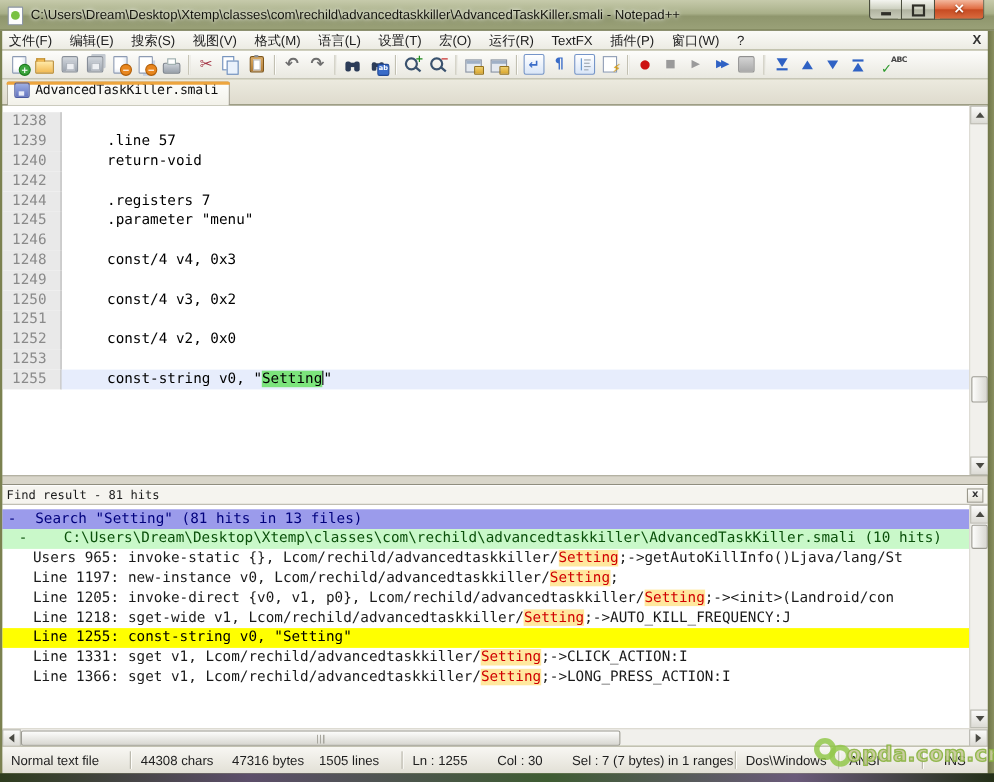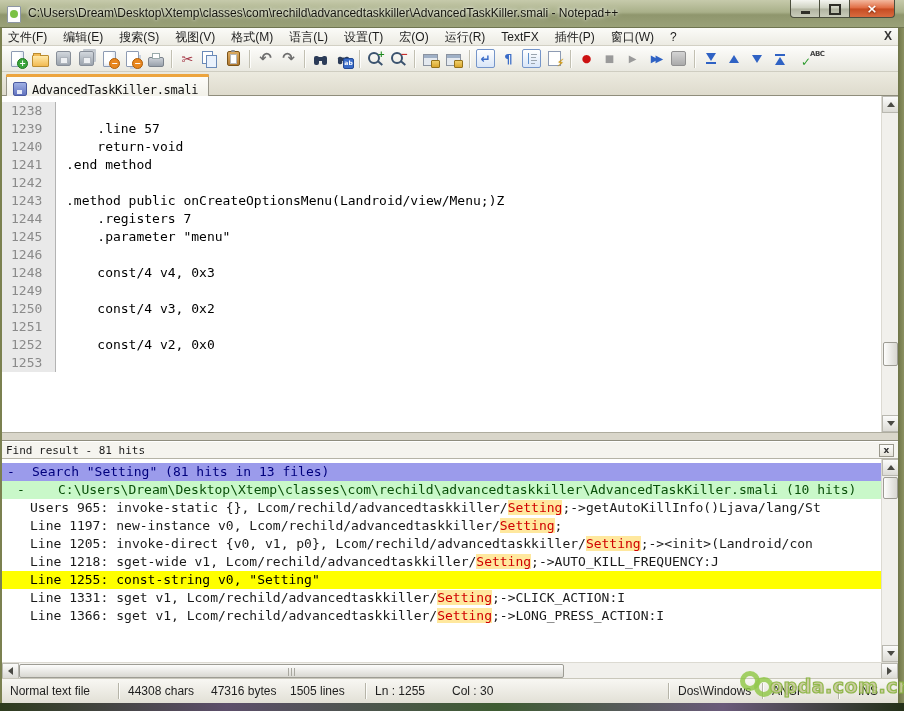--- a/index.html
+++ b/index.html
@@ -91,21 +91,21 @@
   .navwrap{display:flex;flex-direction:column;align-items:center}
   .navwrap .bar{width:10px;height:2px;background:#2f62c4;margin:1px 0}
   .ic-spell{position:relative;width:17px;height:15px}
   .ic-spell .abc{position:absolute;left:16px;top:0;font:bold 7px/7px "DejaVu Sans",sans-serif;color:#444;letter-spacing:-.5px}
   .ic-spell .chk{position:absolute;right:0;bottom:-2px;font:bold 12px/12px "DejaVu Sans",sans-serif;color:#2c9a2c}
   
   #tabbar{position:absolute;left:0;top:72px;width:904px;height:24px;
     background:linear-gradient(#ecead f,#e0ddd0);background:linear-gradient(#eceadf,#dedbcd);
     border-bottom:1px solid #8f8d7c;box-sizing:border-box}
   #tab-active{position:absolute;left:6px;top:2px;height:22px;padding:0 10px 0 6px;background:linear-gradient(#fefefc,#f2f1e9);
-    border:1px solid #98968a;border-bottom:none;border-radius:2px 2px 0 0;display:flex;align-items:flex-end;box-sizing:border-box}
+    border:1px solid #98968a;border-bottom:none;border-radius:2px 2px 0 0;display:flex;align-items:flex-start;box-sizing:border-box}
   #tab-active::before{content:"";position:absolute;left:-1px;right:-1px;top:-1px;height:3px;background:#eda53e;border-radius:2px 2px 0 0}
   .tab-floppy{width:12px;height:12px;background:linear-gradient(#9fb0e4,#6374c0);border:1px solid #4a5aa0;border-radius:2px;position:relative;margin-right:5px}
   .tab-floppy::after{content:"";position:absolute;left:3px;bottom:1px;width:5px;height:4px;background:#e8ecf8}
   #tab-label{font:12px/1 "DejaVu Sans Mono",monospace;letter-spacing:-.3px;color:#111}
   
   #editor{position:absolute;left:2px;top:96px;width:896px;height:336px;background:#fff;overflow:hidden}
   #ed-rows{position:absolute;left:0;top:0;right:17px;padding-top:6px}
   .ed-row{height:18px;display:flex;font:13px/18px "DejaVu Sans Mono",monospace;white-space:pre}
   .ln{flex:none;width:54px;background:#e9e9e9;border-right:1px solid #b3b3b3;color:#8a8a8a;padding-left:9px;box-sizing:border-box}
   .ct{flex:1;padding-left:10px;color:#000}
@@ -334,32 +334,31 @@
     <span class="tab-floppy"></span>
     <span id="tab-label">AdvancedTaskKiller.smali</span>
   </div>
 </div>
 
 <div id="editor">
   <div id="ed-rows">
       <div class="ed-row"><span class="ln">1238</span><span class="ct"></span></div>
       <div class="ed-row"><span class="ln">1239</span><span class="ct">    .line 57</span></div>
       <div class="ed-row"><span class="ln">1240</span><span class="ct">    return-void</span></div>
-      <div class="ed-row"><span class="ln">1241</span><span class="ct">.end method</span></div>
       <div class="ed-row"><span class="ln">1242</span><span class="ct"></span></div>
-      <div class="ed-row"><span class="ln">1243</span><span class="ct">.method public onCreateOptionsMenu(Landroid/view/Menu;)Z</span></div>
       <div class="ed-row"><span class="ln">1244</span><span class="ct">    .registers 7</span></div>
       <div class="ed-row"><span class="ln">1245</span><span class="ct">    .parameter "menu"</span></div>
       <div class="ed-row"><span class="ln">1246</span><span class="ct"></span></div>
       <div class="ed-row"><span class="ln">1248</span><span class="ct">    const/4 v4, 0x3</span></div>
       <div class="ed-row"><span class="ln">1249</span><span class="ct"></span></div>
       <div class="ed-row"><span class="ln">1250</span><span class="ct">    const/4 v3, 0x2</span></div>
       <div class="ed-row"><span class="ln">1251</span><span class="ct"></span></div>
       <div class="ed-row"><span class="ln">1252</span><span class="ct">    const/4 v2, 0x0</span></div>
       <div class="ed-row"><span class="ln">1253</span><span class="ct"></span></div>
+      <div class="ed-row cur"><span class="ln">1255</span><span class="ct"><span>    const-string v0, "</span><span class="sel">Setting</span><span class="caret"></span><span>"</span></span></div>
     </div>
   <div class="vsb">
     <span class="sb-btn top">
         <i class="tri-s up"></i>
       </span>
     <span class="sb-thumb" style="top:246px;height:24px"></span>
     <span class="sb-btn bot">
         <i class="tri-s down"></i>
       </span>
   </div>
@@ -405,20 +404,21 @@
 
 <div id="statusbar">
   <span class="sb-text" style="left:8px">Normal text file</span>
   <span class="sb-div" style="left:116px"></span>
   <span class="sb-text" style="left:126px">44308 chars</span>
   <span class="sb-text" style="left:209px">47316 bytes</span>
   <span class="sb-text" style="left:288px">1505 lines</span>
   <span class="sb-div" style="left:363px"></span>
   <span class="sb-text" style="left:373px">Ln : 1255</span>
   <span class="sb-text" style="left:450px">Col : 30</span>
+  <span class="sb-text" style="left:518px">Sel : 7 (7 bytes) in 1 ranges</span>
   <span class="sb-div" style="left:666px"></span>
   <span class="sb-text" style="left:676px">Dos\Windows</span>
   <span class="sb-div" style="left:760px"></span>
   <span class="sb-text" style="left:770px">ANSI</span>
   <span class="sb-div" style="left:836px"></span>
   <span class="sb-text" style="left:856px">INS</span>
 </div>
 
 <div id="b-left"></div>
 <div id="b-right"></div>

